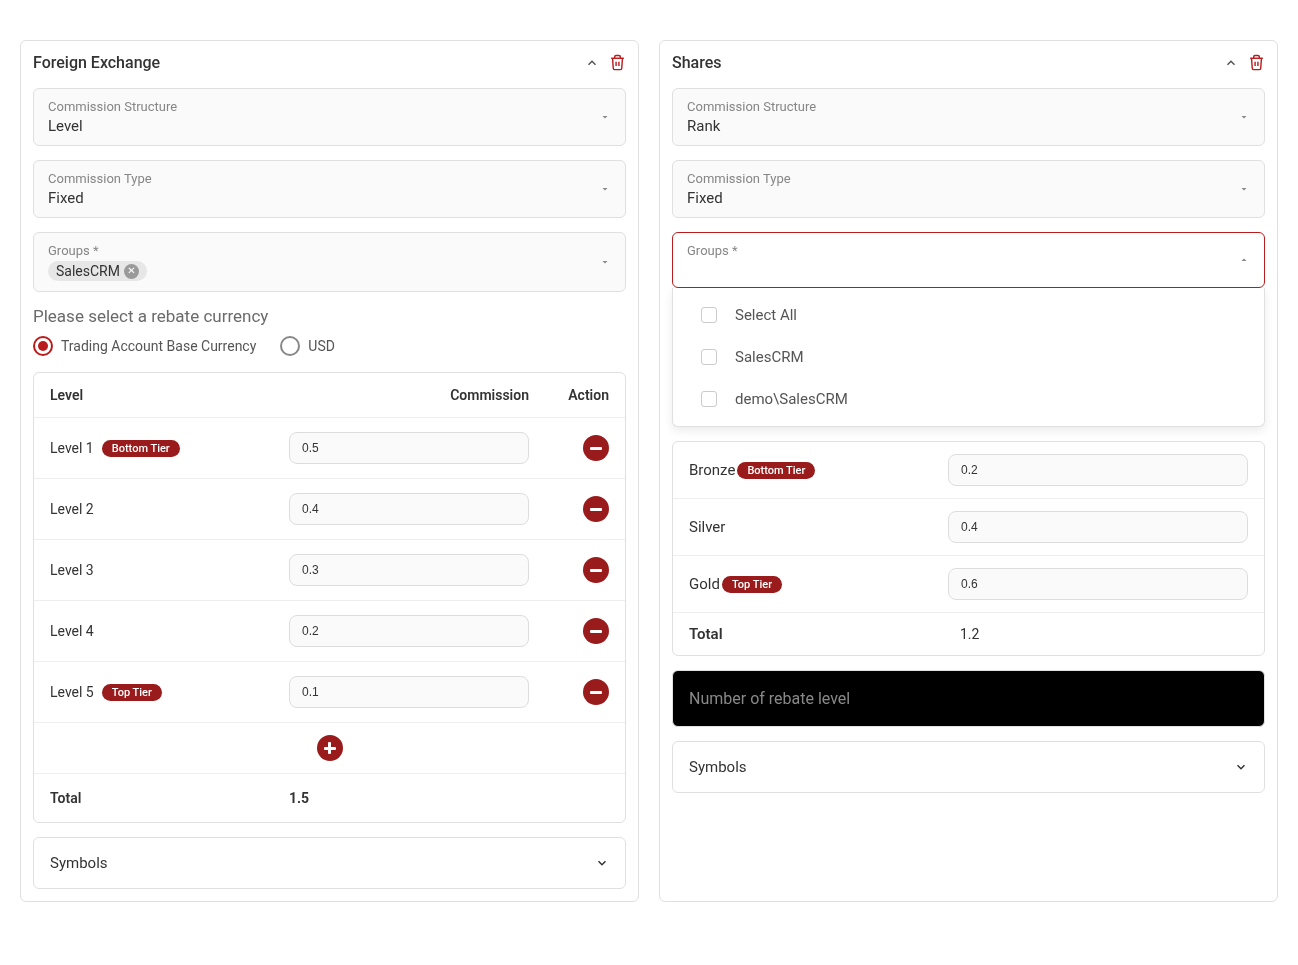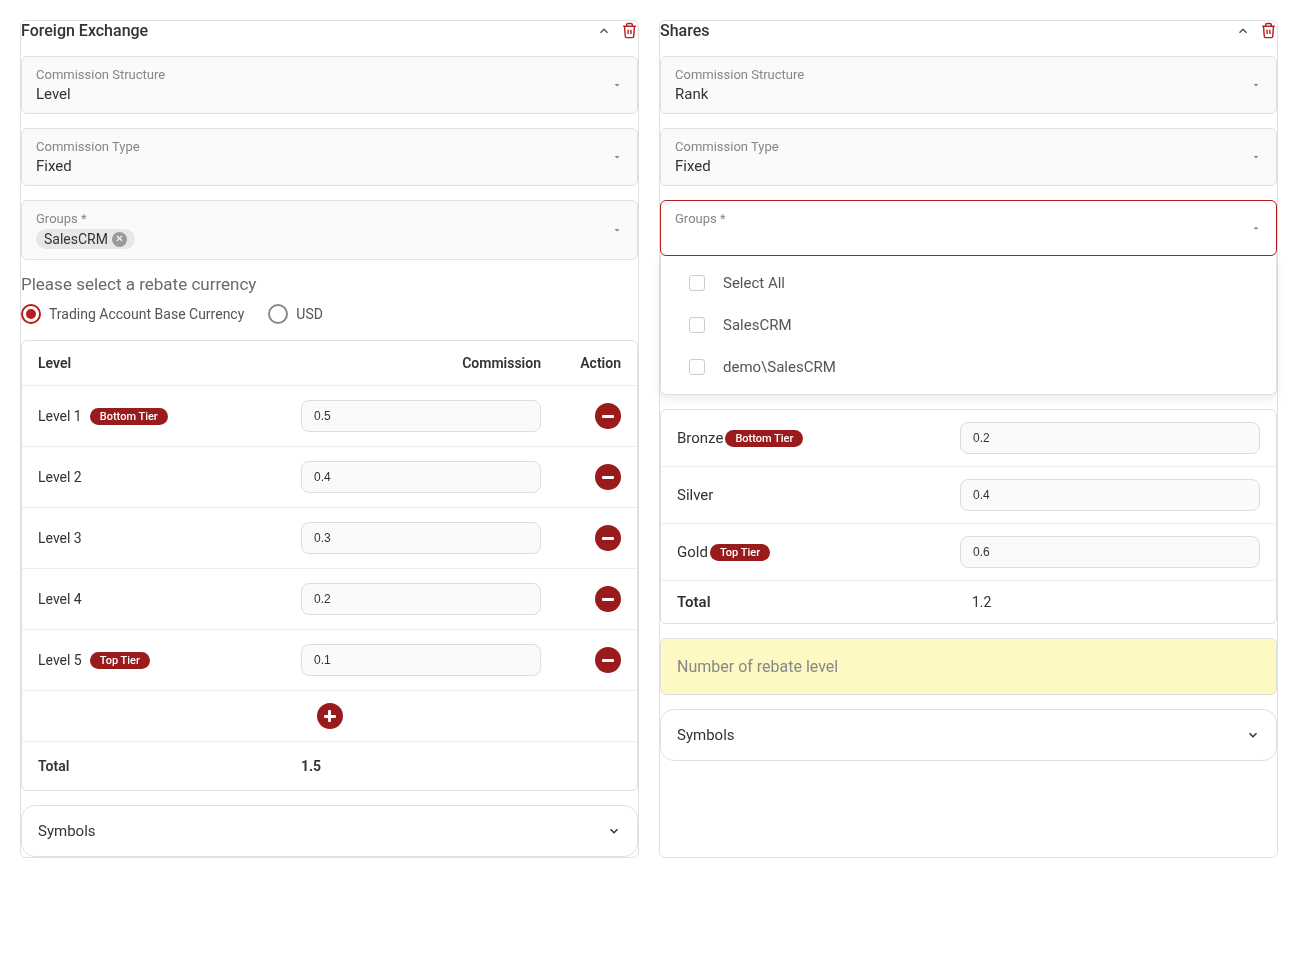--- a/index.html
+++ b/index.html
@@ -12,22 +12,23 @@
   }
   .container {
     display: flex;
     gap: 20px;
     max-width: 1298px;
   }
   .panel {
     flex: 1;
     border: 1px solid #e0e0e0;
     border-radius: 6px;
-    padding: 0;
-    background: #fff;
+    padding: 12px;
+    background: #fff;
+    margin-top: 20px;
   }
   .panel-header {
     display: flex;
     align-items: center;
     justify-content: space-between;
     margin-bottom: 16px;
   }
   .panel-title {
     font-size: 16px;
     font-weight: 500;
@@ -232,21 +233,21 @@
     border-radius: 1px;
   }
   .total-row {
     display: flex;
     padding: 16px;
     font-weight: 600;
   }
   .total-row .col-commission { font-weight: 700; }
   .symbols-row {
     border: 1px solid #e0e0e0;
-    border-radius: 14px;
+    border-radius: 6px;
     padding: 16px;
     display:flex;
     align-items:center;
     justify-content: space-between;
     cursor: pointer;
     font-size: 15px;
   }
   .dropdown-panel {
     border: 1px solid #e0e0e0;
     border-top: none;
@@ -274,21 +275,21 @@
     border: 1.5px solid #ccc;
     border-radius: 3px;
   }
   .rebate-placeholder {
     border: 1px solid #e0e0e0;
     border-radius: 6px;
     padding: 18px 16px;
     color: #888;
     font-size: 16px;
     margin-bottom: 14px;
-    background: #fef9c3;
+    background: #000000;
   }
   .rank-row {
     display: flex;
     align-items: center;
     padding: 12px 16px;
     border-bottom: 1px solid #eee;
   }
   .rank-label { flex: 1; display:flex; align-items:center; gap:2px; font-size:15px;}
   svg { display: block; }
 </style>

